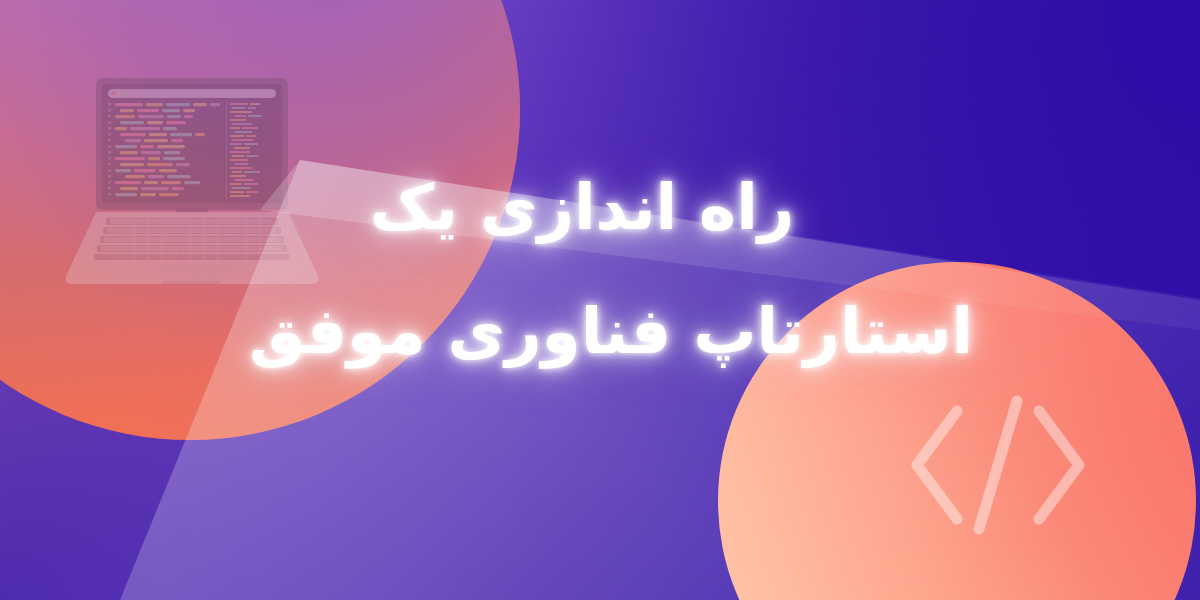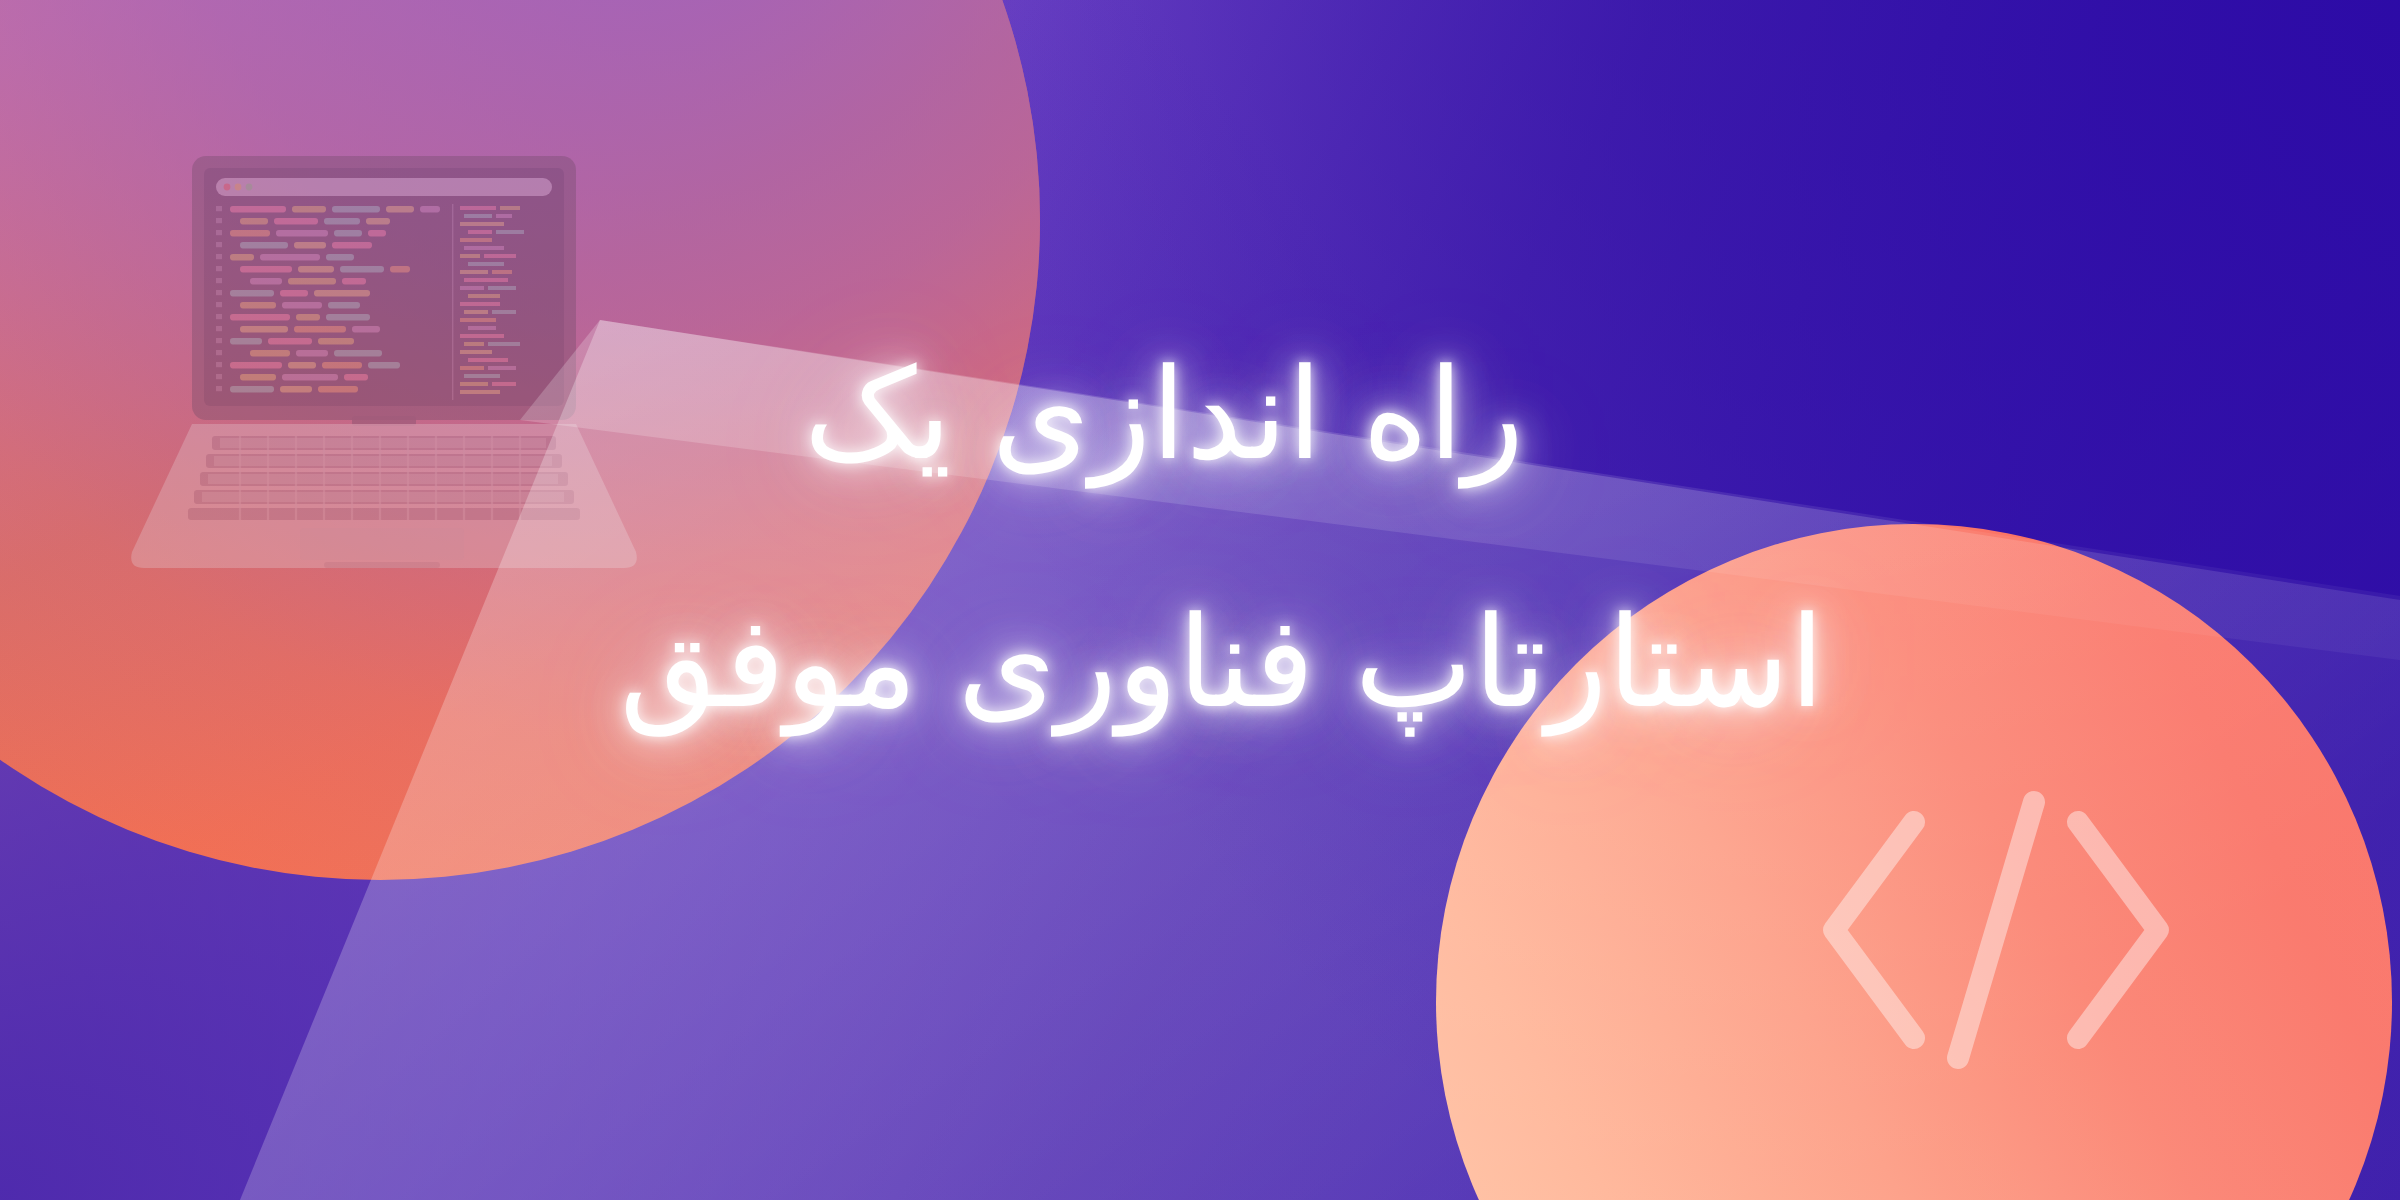--- a/index.html
+++ b/index.html
@@ -122,21 +122,21 @@
     top: 176px;
     width: 1200px;
     text-align: center;
     z-index: 9;
     pointer-events: none;
   }
   .headline-line {
     display: block;
     color: #ffffff;
     font-size: 63px;
-    font-weight: normal;
+    font-weight: bold;
     line-height: 1.02;
     letter-spacing: 0px;
     white-space: nowrap;
     text-shadow:
       0 0 7px rgba(255,255,255,0.95),
       0 0 17px rgba(255,255,255,0.85),
       0 0 32px rgba(255,255,255,0.55),
       0 0 52px rgba(214,196,255,0.40);
   }
   .headline-line.l1 { padding-right: 36px; }

